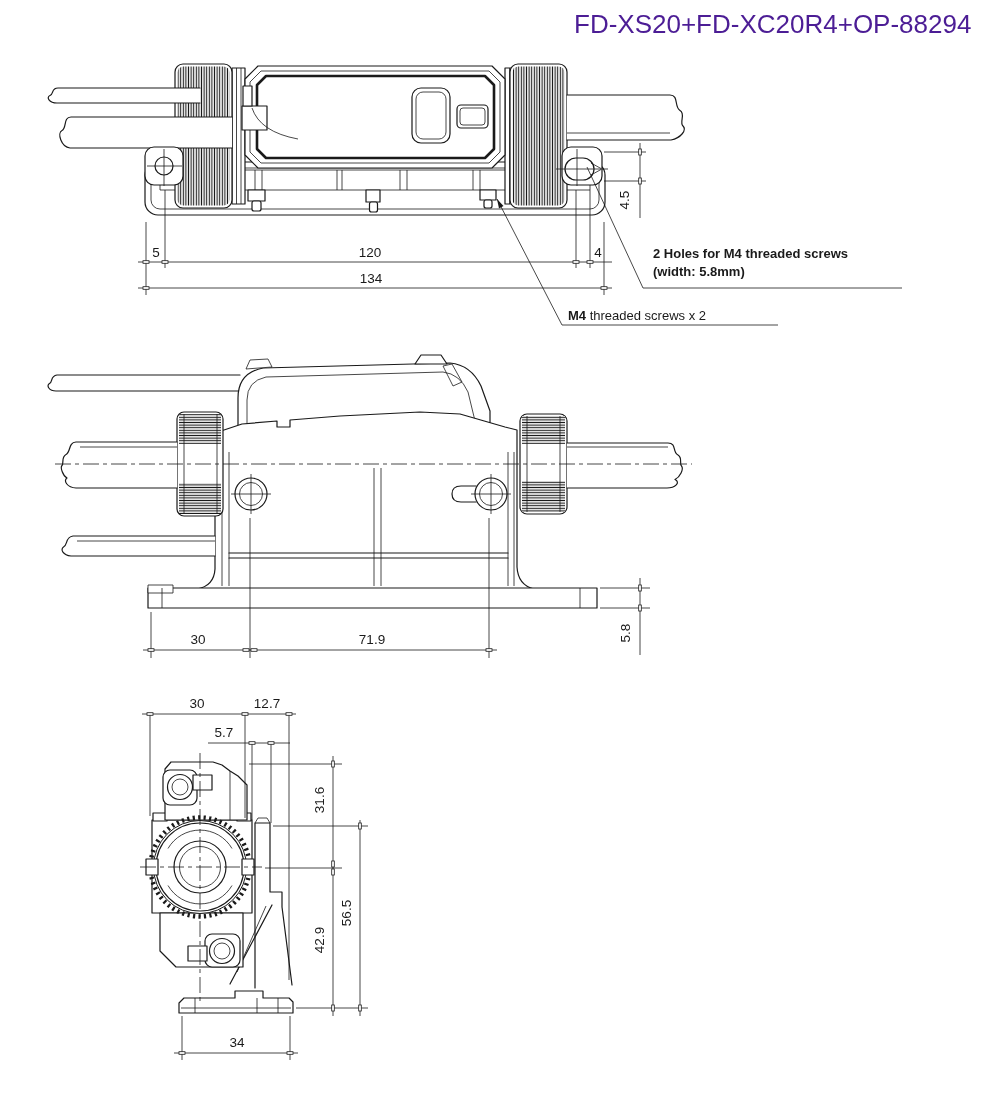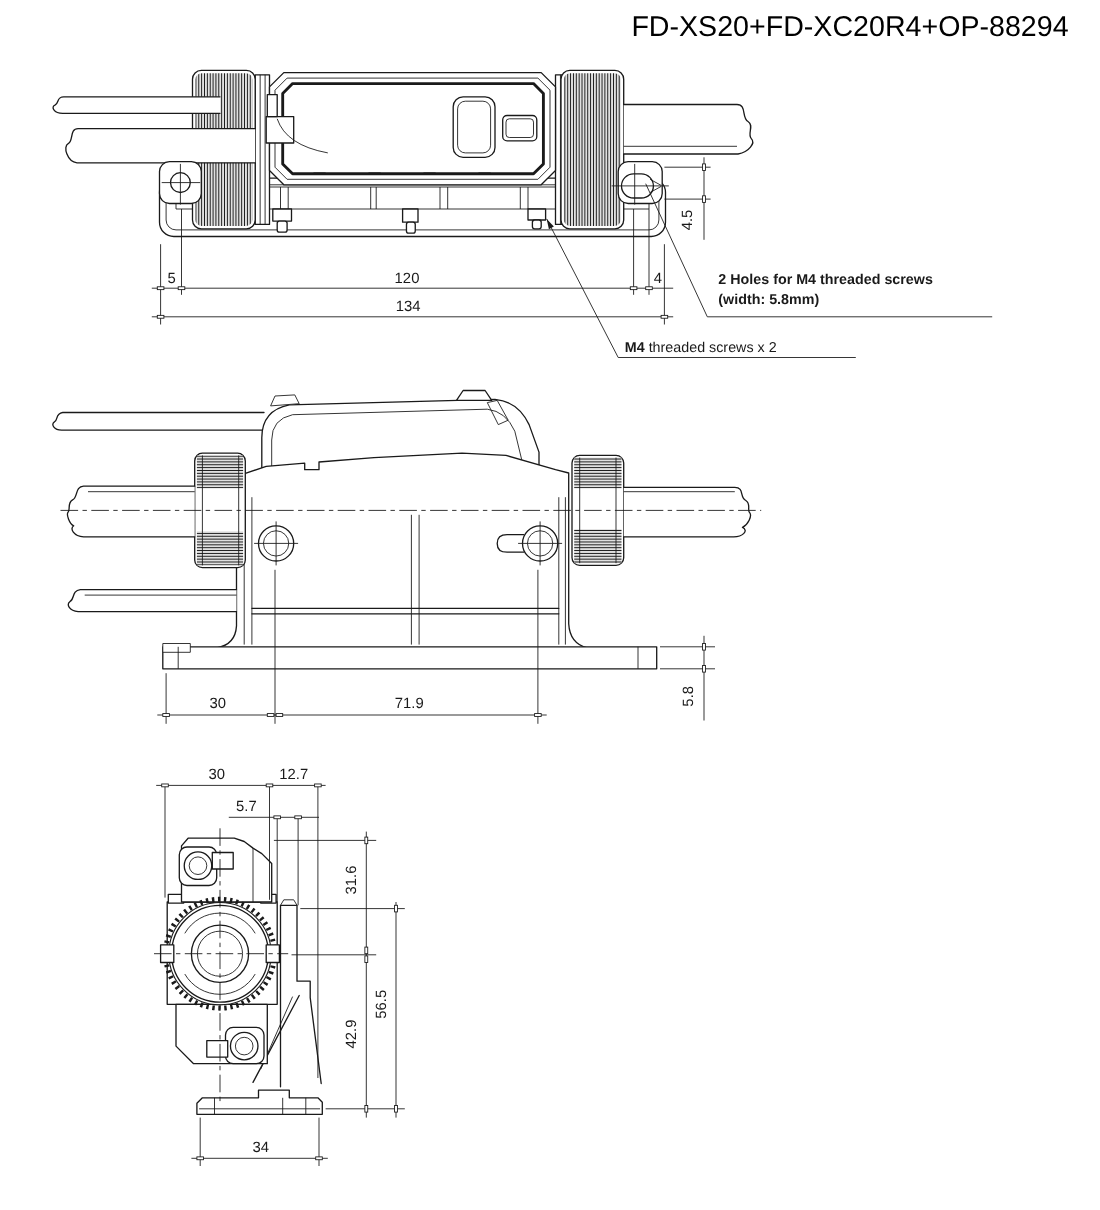--- a/index.html
+++ b/index.html
@@ -1,19 +1,19 @@
 <!DOCTYPE html>
 <html><head>
 <meta charset="utf-8">
 <style>
   html,body{margin:0;padding:0;background:#fff;}
   #stage{position:relative;width:1000px;height:1100px;background:#fff;overflow:hidden;
          font-family:"Liberation Sans",sans-serif;}
   #title{position:absolute;left:574px;top:9px;font-size:26px;line-height:30px;
-         letter-spacing:0px;color:#000000;white-space:nowrap;}
+         letter-spacing:0px;color:#4c1d95;white-space:nowrap;}
   svg{position:absolute;left:0;top:0;}
   .ln  {fill:none;stroke:#1a1a1a;stroke-width:1.2;stroke-linejoin:round;stroke-linecap:round;}
   .lnf {fill:#fff;stroke:#1a1a1a;stroke-width:1.2;stroke-linejoin:round;stroke-linecap:round;}
   .thin {fill:none;stroke:#1a1a1a;stroke-width:0.8;stroke-linejoin:round;}
   .thinf{fill:#fff;stroke:#1a1a1a;stroke-width:0.8;stroke-linejoin:round;}
   .thk {fill:none;stroke:#1a1a1a;stroke-width:2.6;stroke-linejoin:round;}
   .dim {fill:none;stroke:#1a1a1a;stroke-width:0.8;}
   .cl  {fill:none;stroke:#1a1a1a;stroke-width:0.8;stroke-dasharray:16 4 4 4;}
   .tick{fill:#fff;stroke:#1a1a1a;stroke-width:0.8;}
   .dtxt{font:13.5px "Liberation Sans",sans-serif;fill:#1a1a1a;}

